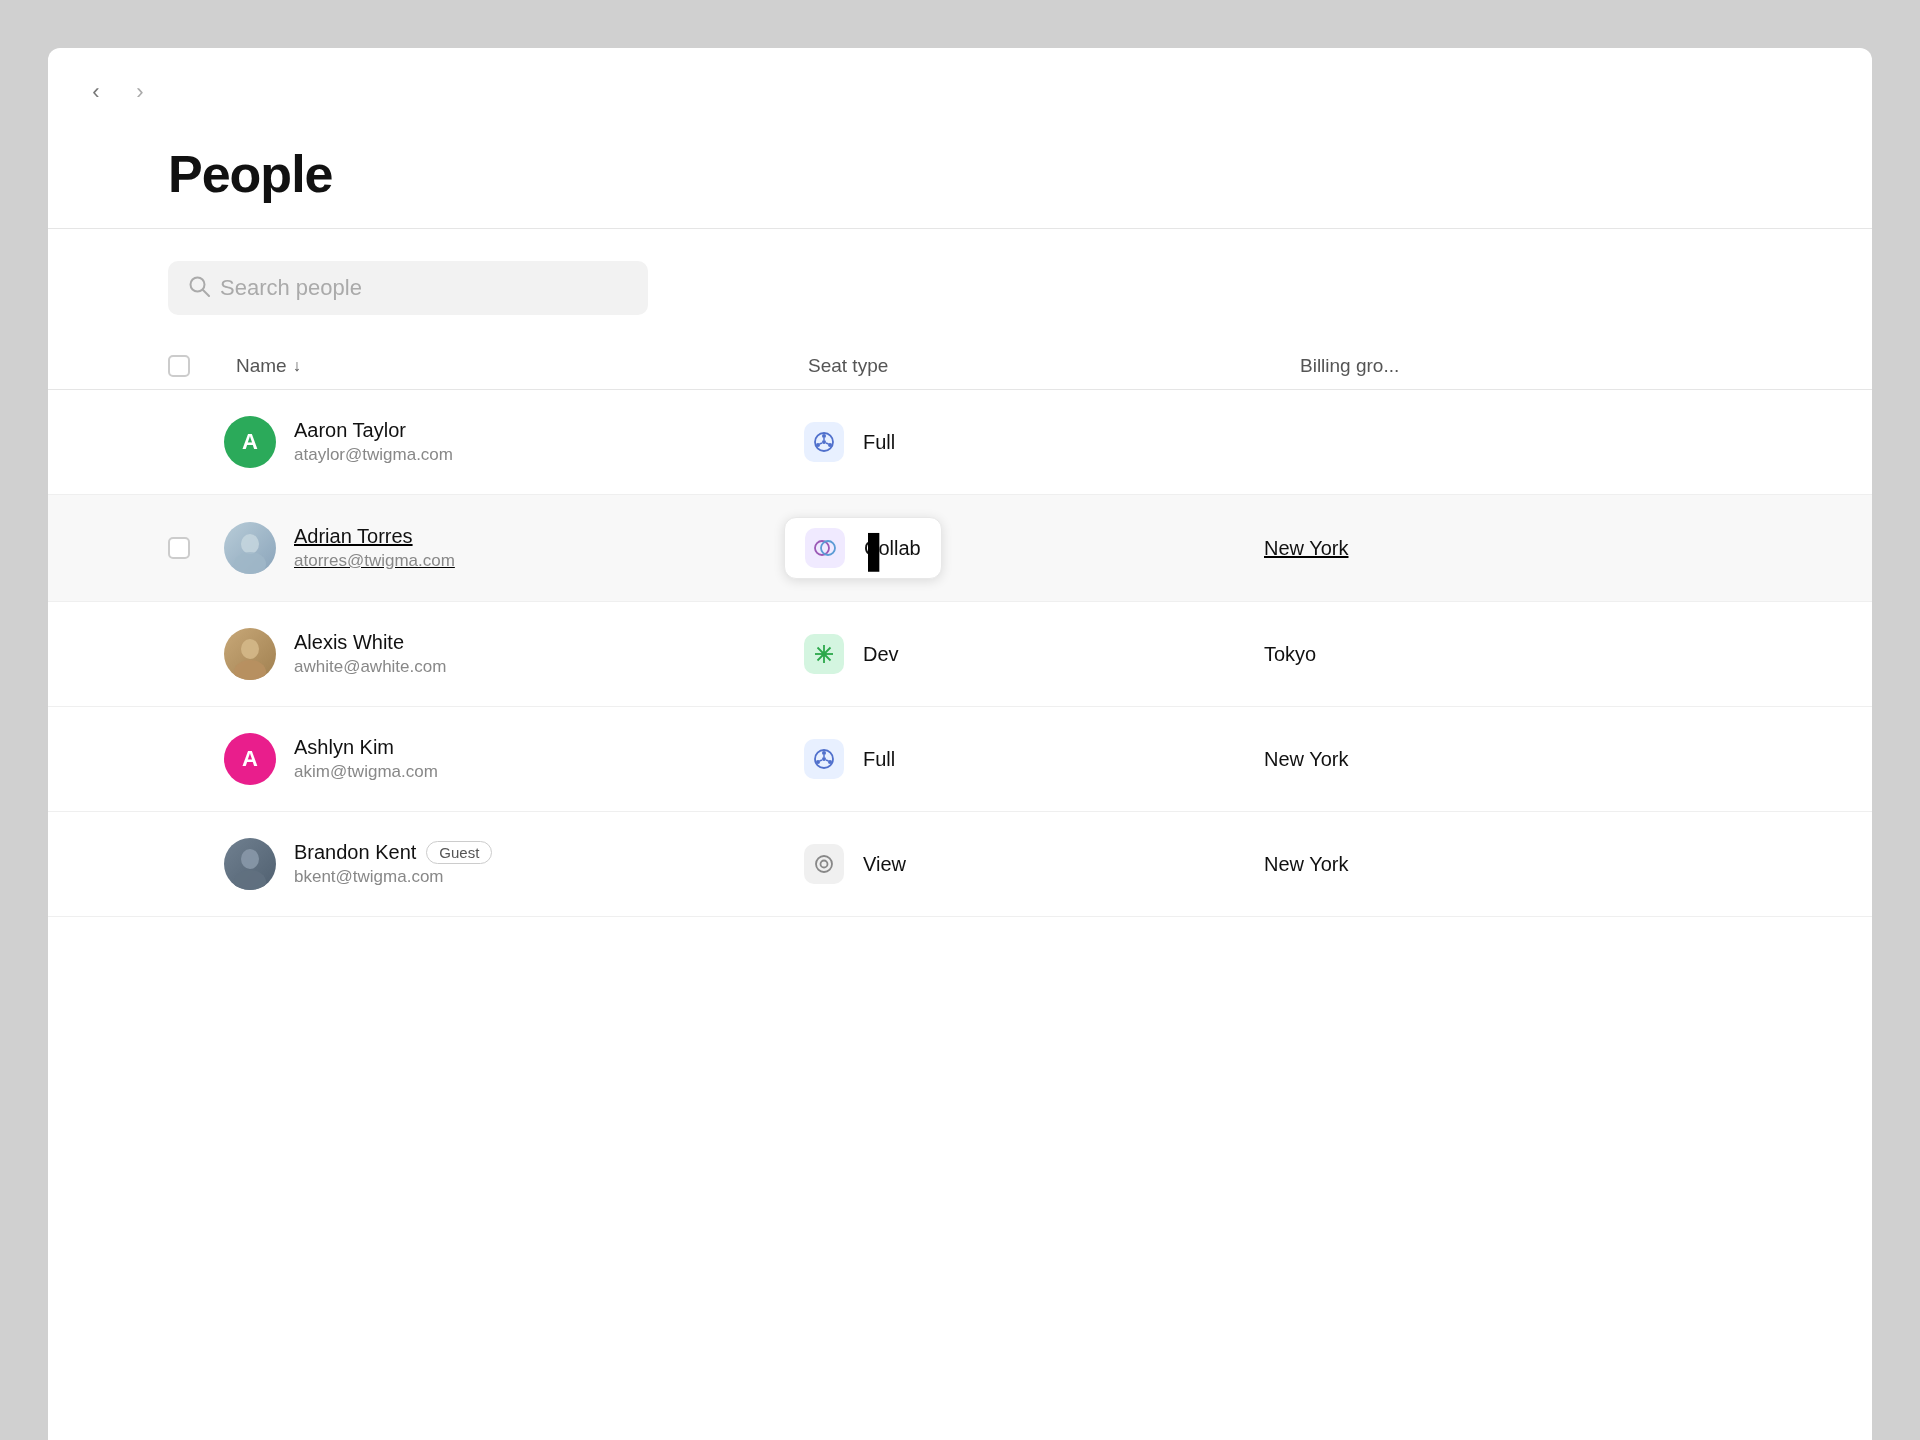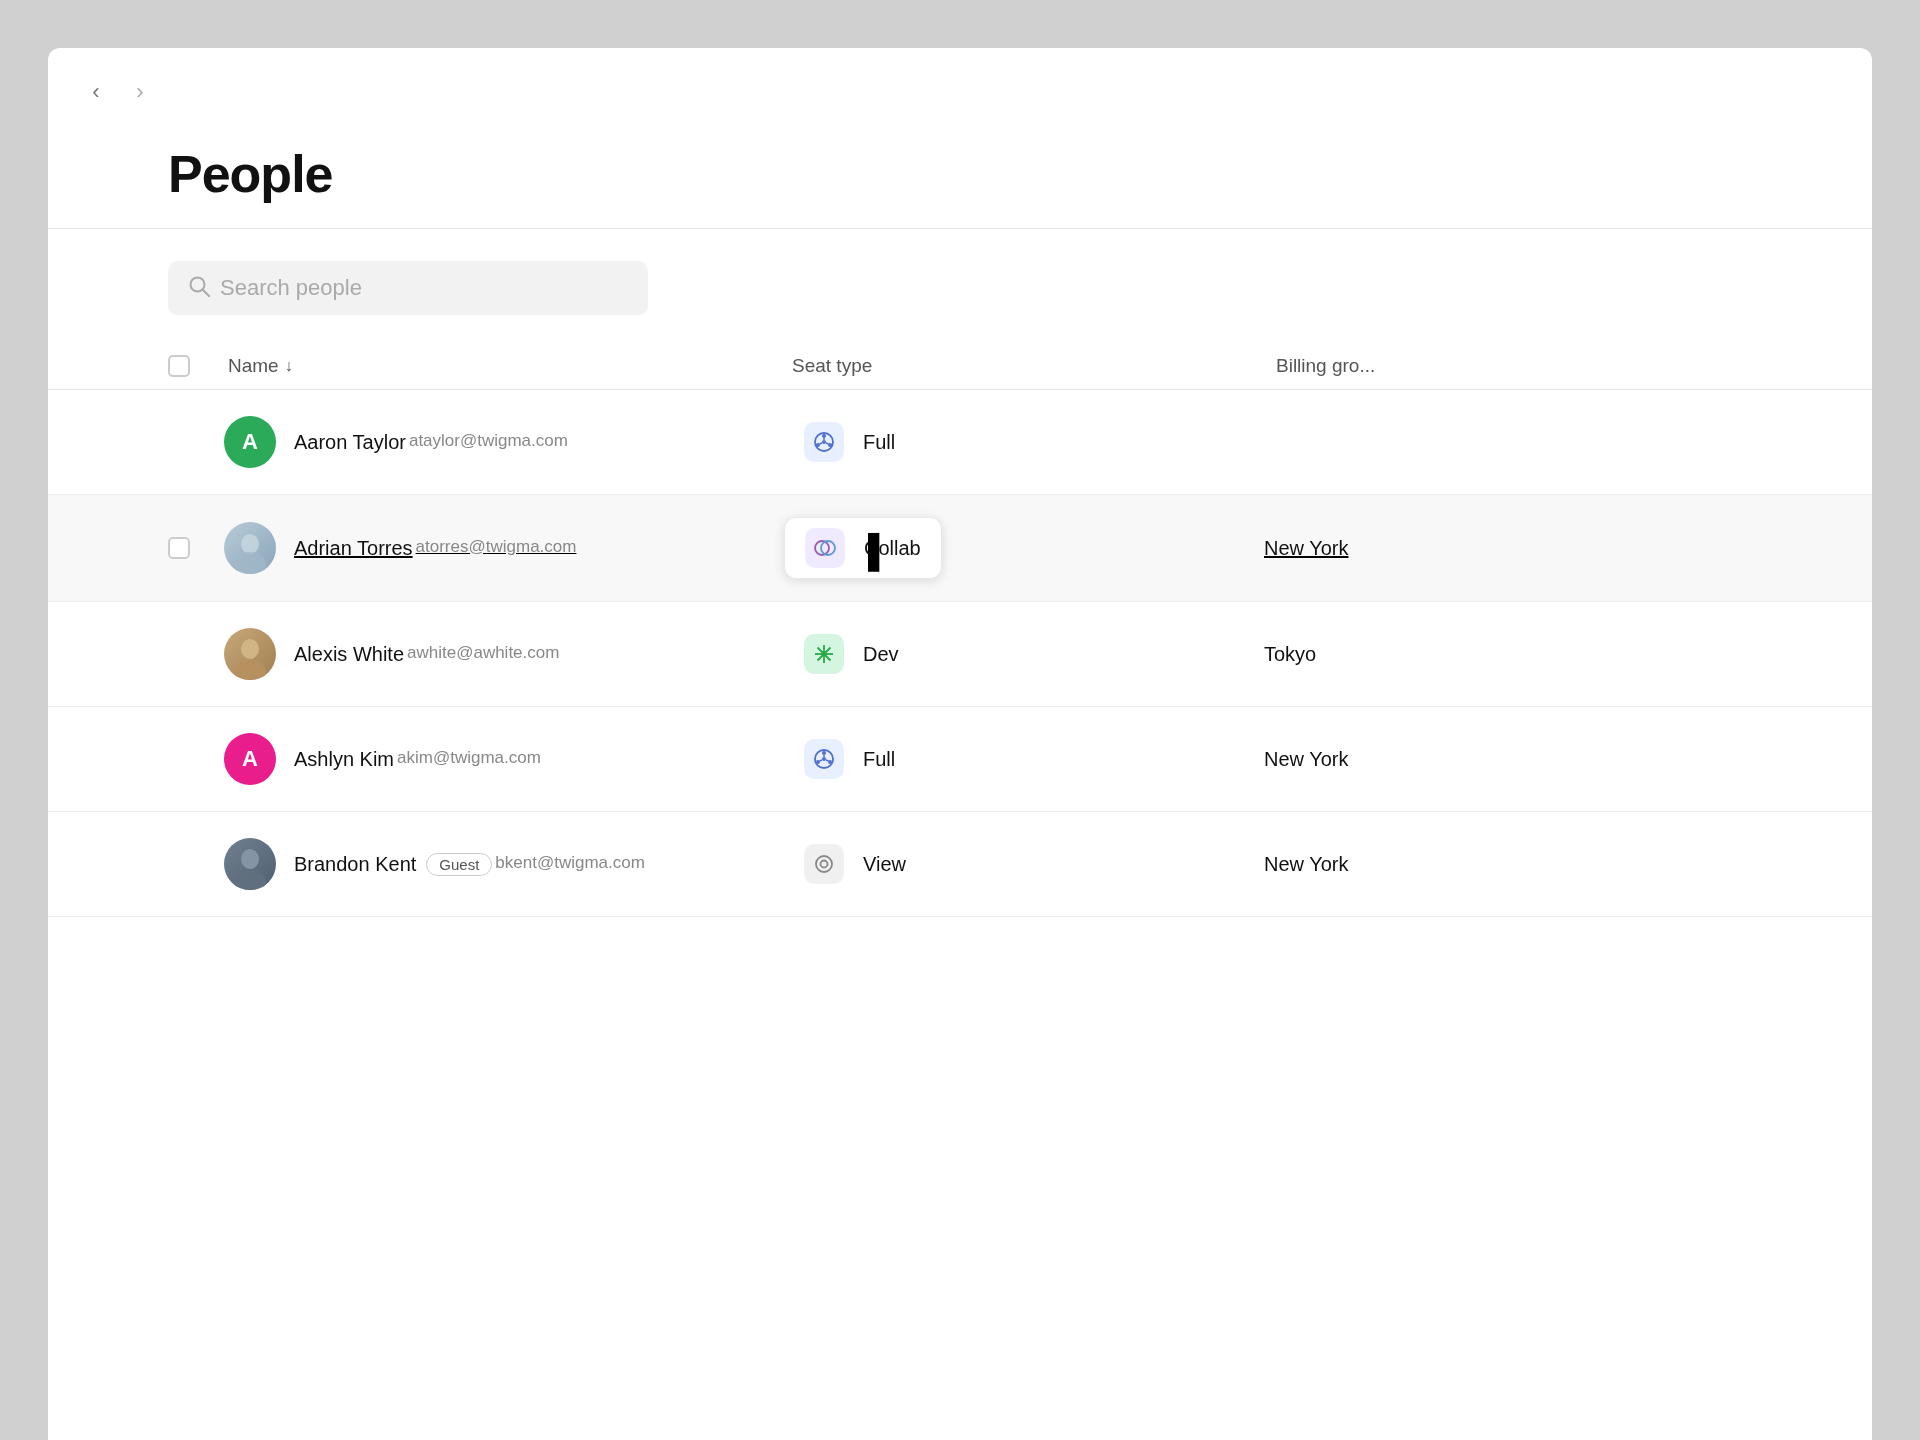--- a/index.html
+++ b/index.html
@@ -89,21 +89,21 @@
 
     .search-input::placeholder {
       color: #aaa;
     }
 
     .table-header {
       display: flex;
       align-items: center;
       padding: 12px 120px;
       border-bottom: 1px solid #e5e5e5;
-      gap: 4px;
+      gap: 12px;
     }
 
     .col-check {
       width: 56px;
       flex-shrink: 0;
     }
 
     .col-name {
       width: 560px;
       flex-shrink: 0;
@@ -191,21 +191,21 @@
       font-weight: 600;
       color: #fff;
       overflow: hidden;
     }
 
     .avatar-green { background: #2baa5a; }
     .avatar-magenta { background: #e91e8c; }
 
     .name-info {
       display: flex;
-      flex-direction: row;
+      flex-direction: column;
       gap: 3px;
     }
 
     .person-name {
       font-size: 20px;
       font-weight: 500;
       color: #111;
       display: flex;
       align-items: center;
       gap: 10px;

